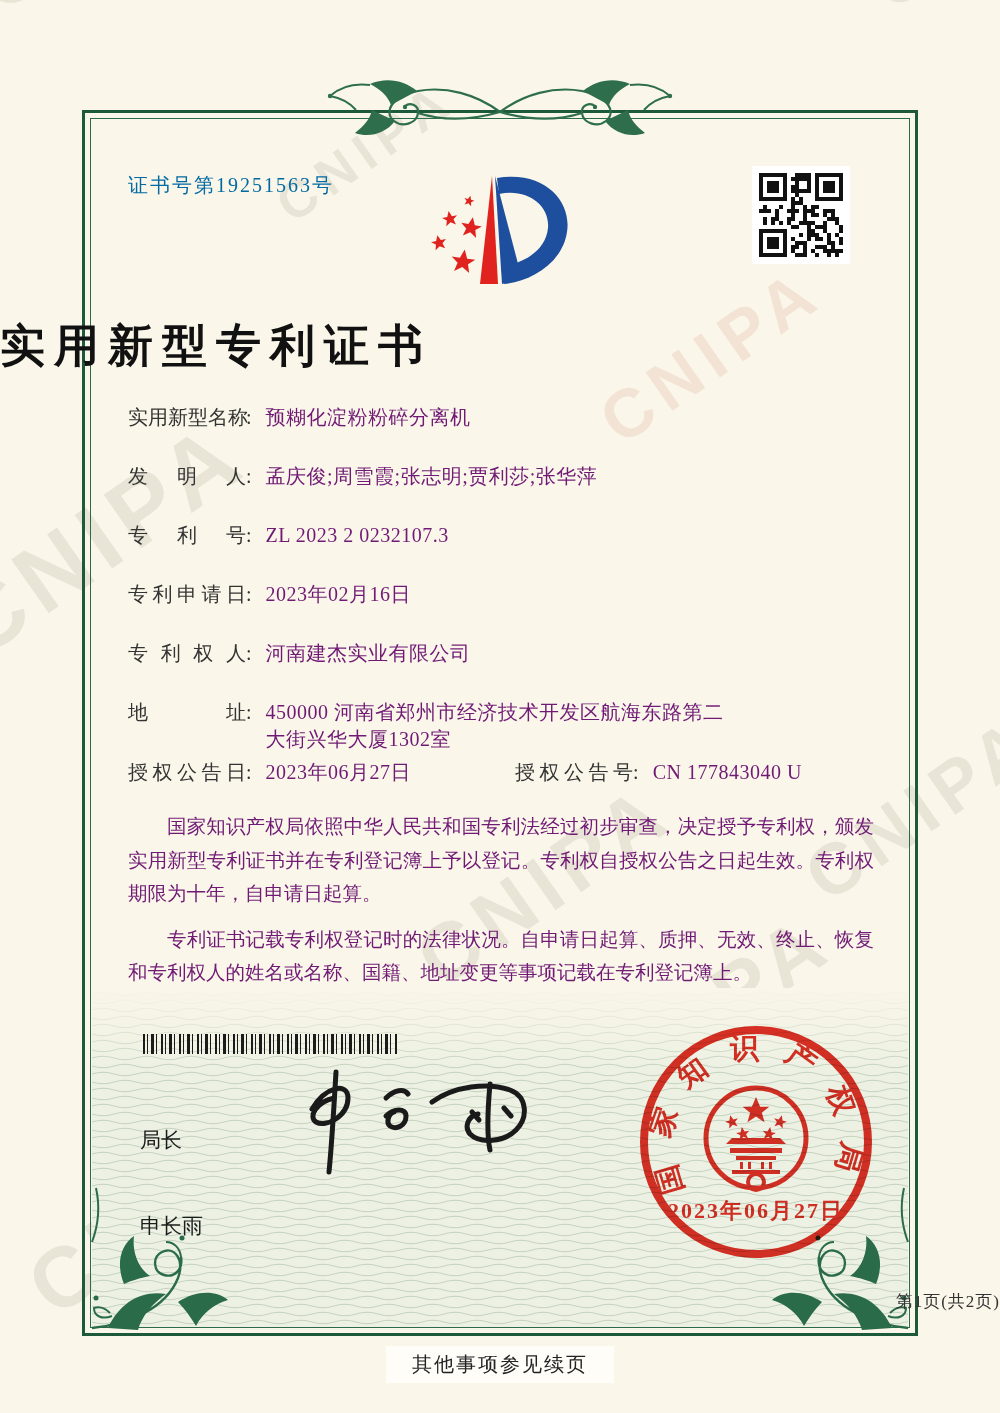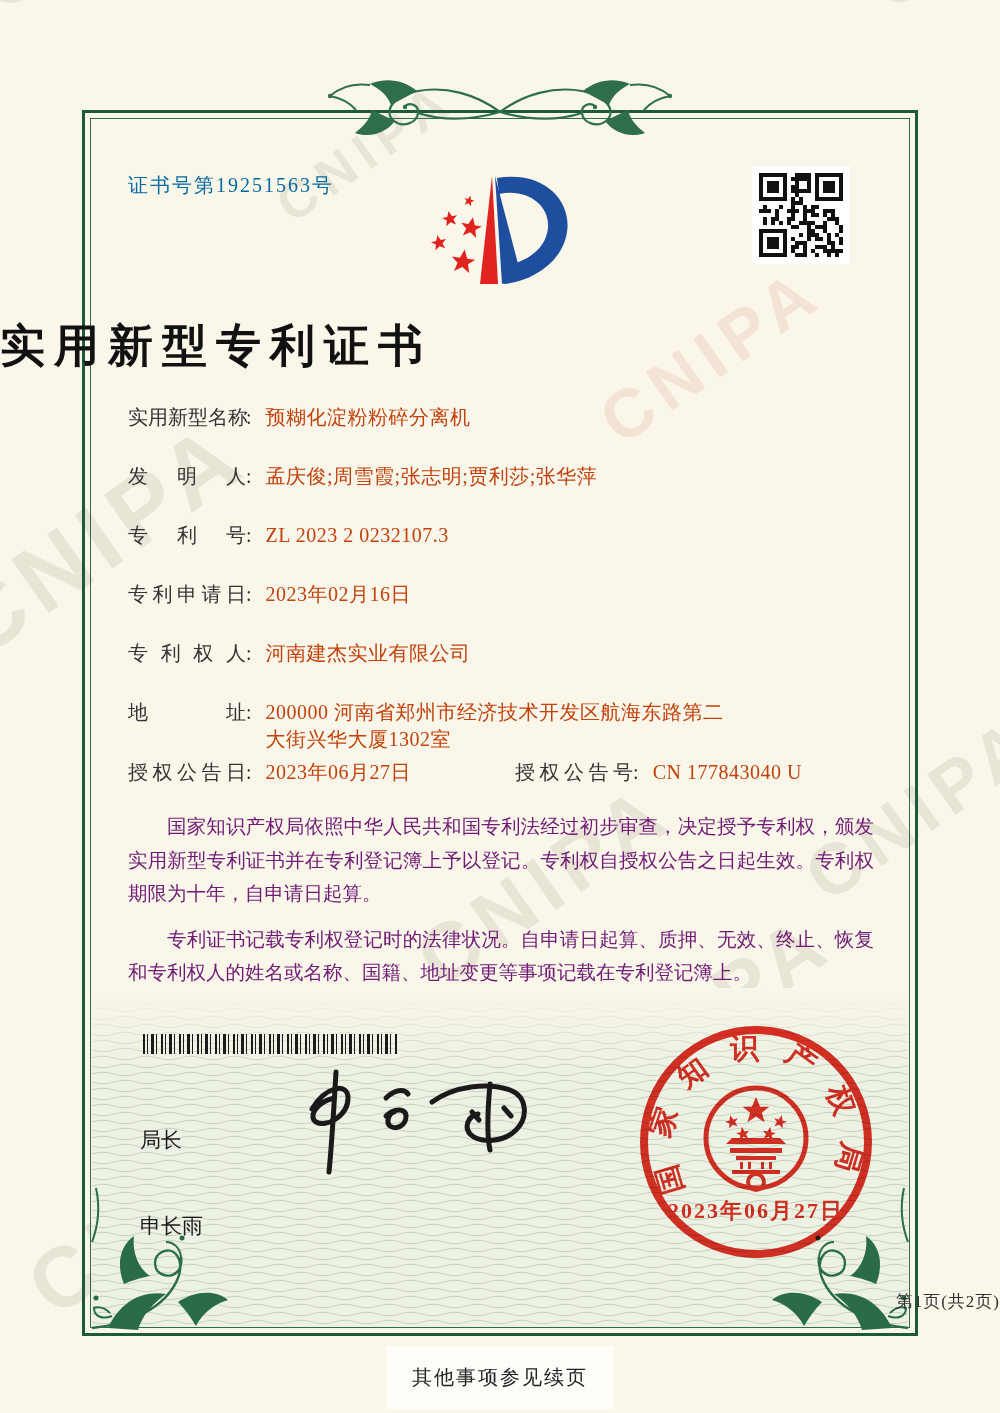--- a/index.html
+++ b/index.html
@@ -27,21 +27,21 @@
   
   .certno{position:absolute;left:128px;top:172px;font-size:20px;letter-spacing:2px;color:#0369a1}
   .qrbox{position:absolute;left:752px;top:166px;width:98px;height:98px;background:#fff}
   .title{position:absolute;left:0;top:316px;width:100%;text-align:left;
     font-size:45px;font-weight:700;letter-spacing:9px;color:#111}
   
   .fields{position:absolute;left:128px;top:404px;width:748px;font-size:20px;color:#333}
   .frow{margin-bottom:32px;line-height:27px}
   .flabel{display:inline-flex;justify-content:space-between;width:118px;vertical-align:top;color:#333}
   .colon{margin-right:14px}
-  .fvalue{letter-spacing:.5px;color:#c2410c}
+  .fvalue{letter-spacing:.5px;color:#701a75}
   .frow.addr{margin-bottom:6px}
   .frow.addr .fvalue{display:inline-block;width:478px;vertical-align:top}
   .pair2{margin-left:104px}
   
   .bodytxt{position:absolute;left:128px;top:810px;width:746px;font-size:19.5px;
     line-height:1.72;text-align:justify;color:#701a75}
   .bodytxt p{margin:0 0 12px 0;text-indent:2em}
   
   .barcode{position:absolute;left:143px;top:1034px;width:256px;height:20px;
     background:repeating-linear-gradient(90deg,
@@ -49,21 +49,21 @@
       #1b1b1b 4px 5px,transparent 5px 8px,
       #1b1b1b 8px 11px,transparent 11px 13px,
       #1b1b1b 13px 14px,transparent 14px 18px)}
   
   .sig-label{position:absolute;left:140px;font-size:21px;
     font-family:Liberation Serif, serif;color:#1c1c1c}
   
   .pagefoot{position:absolute;left:0;top:1290px;width:100%;text-align:right;
     font-size:17px;letter-spacing:1px;color:#333}
   .contnote{position:absolute;left:50%;top:1346px;transform:translateX(-50%);
-    background:#fefdf8;padding:18px 26px;font-size:20px;letter-spacing:2px;color:#222}
+    background:#fefdf8;padding:5px 26px;font-size:20px;letter-spacing:2px;color:#222}
   svg{display:block}
 </style>
 </head>
 <body>
 
 <svg width="0" height="0" style="position:absolute">
   <defs>
     <path id="spt" d="M0,-10 L2.94,-3.09 L9.51,-3.09 L4.19,1.18 L6.12,8.09 L0,4 L-6.12,8.09 L-4.19,1.18 L-9.51,-3.09 L-2.94,-3.09 Z"></path>
   </defs>
 </svg>
@@ -360,21 +360,21 @@
         <span>专</span>
         <span>利</span>
         <span>权</span>
         <span>人</span>
       </span><span class="colon">:</span><span class="fvalue">河南建杰实业有限公司</span>
   </div>
   <div class="frow addr">
     <span class="flabel">
         <span>地</span>
         <span>址</span>
-      </span><span class="colon">:</span><span class="fvalue">200000 河南省郑州市经济技术开发区航海东路第二大街兴华大厦1302室</span>
+      </span><span class="colon">:</span><span class="fvalue">450000 河南省郑州市经济技术开发区航海东路第二大街兴华大厦1302室</span>
   </div>
   <div class="frow grant">
     <span><span class="flabel">
           <span>授</span>
           <span>权</span>
           <span>公</span>
           <span>告</span>
           <span>日</span>
         </span><span class="colon">:</span><span class="fvalue">2023年06月27日</span></span><span class="pair2"><span class="flabel">
           <span>授</span>

